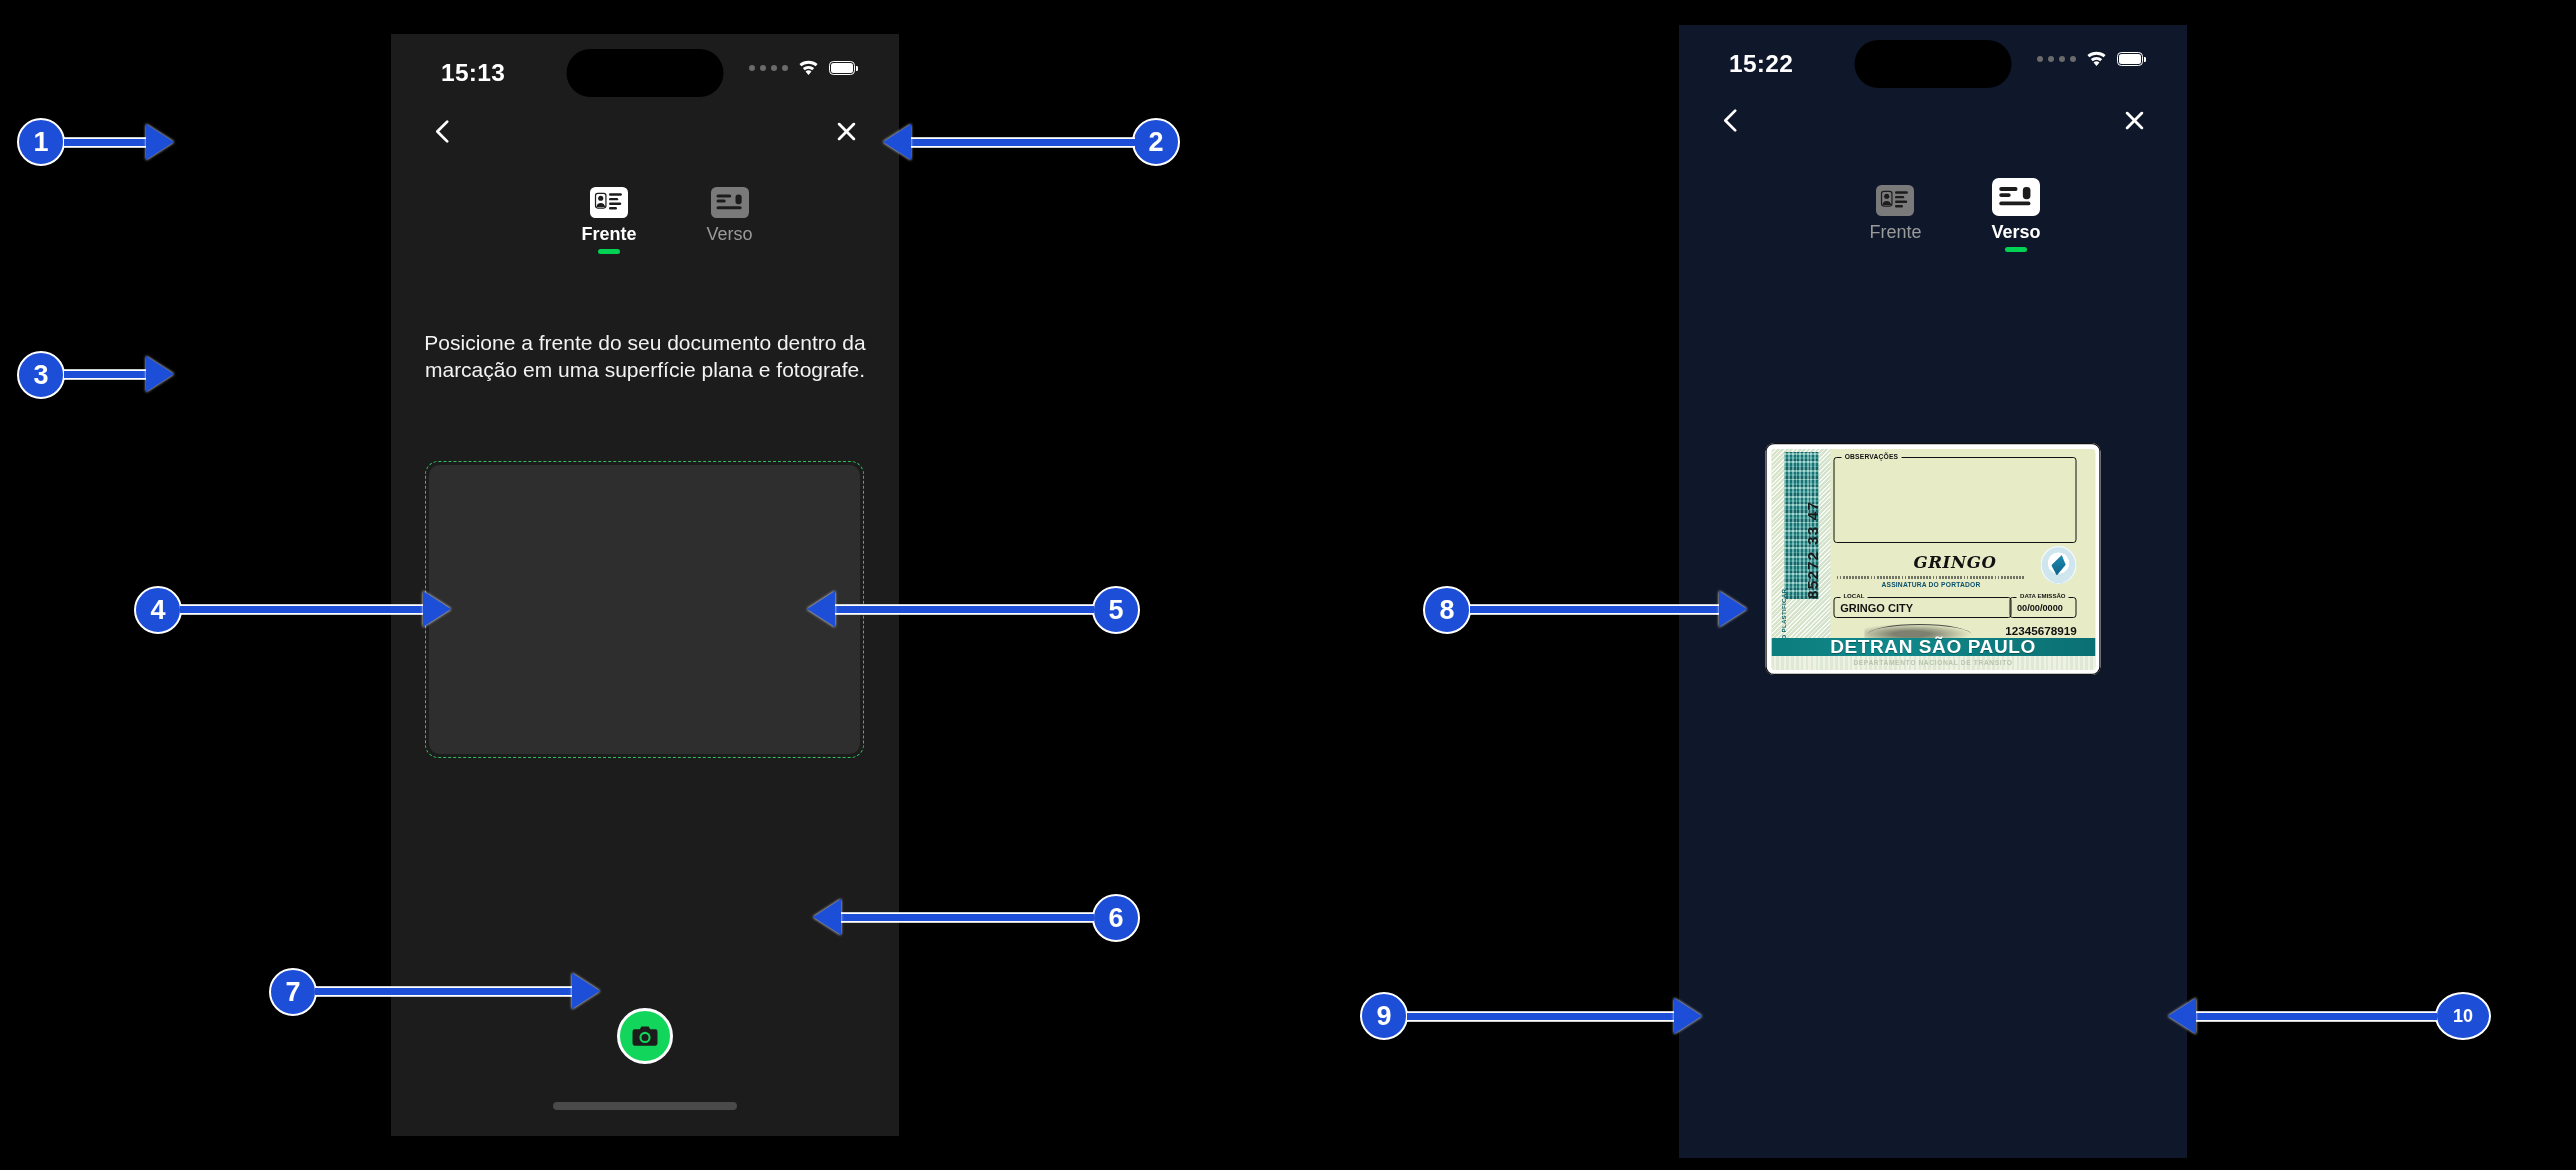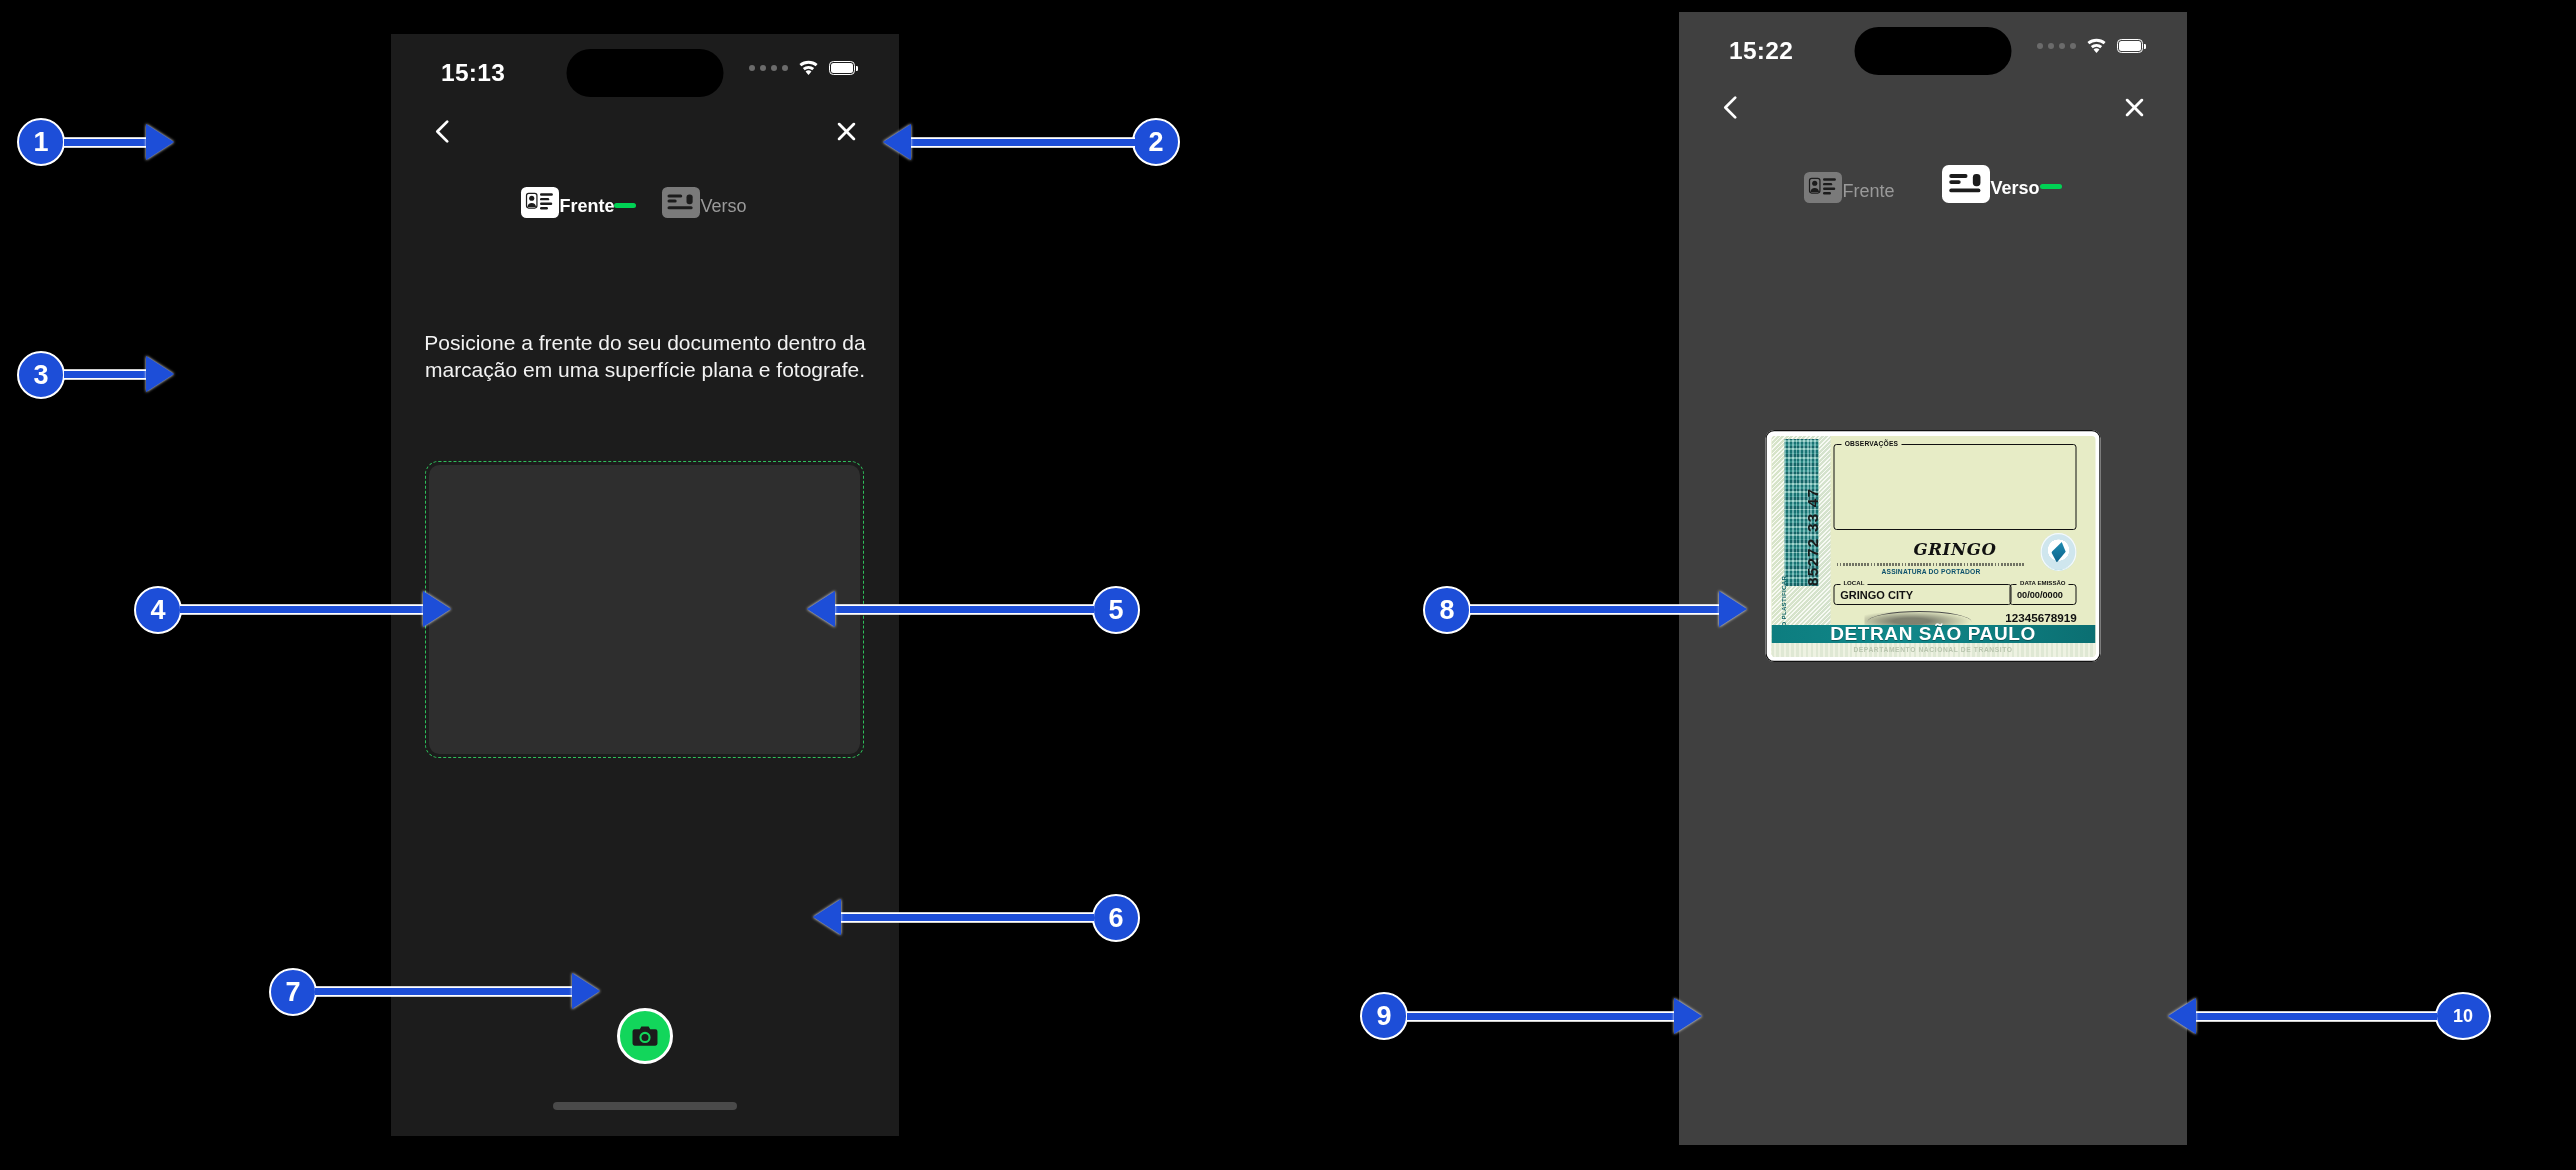--- a/index.html
+++ b/index.html
@@ -7,21 +7,21 @@
     width: 2576px; height: 1171px;
     background: #000000;
     font-family: "Liberation Sans", sans-serif;
     overflow: hidden;
   }
   .stage { position: relative; width: 2576px; height: 1171px; background:#000; }
 
   
   .phone { position: absolute; overflow: hidden; }
   #phone-left  { left: 391px; top: 34px;  width: 508px;  height: 1102px; background:#1c1c1c; }
-  #phone-right { left: 1679px; top: 12px; width: 508px;  height: 1133px; background:#404040; }
+  #phone-right { left: 1679px; top: 25px; width: 508px;  height: 1133px; background:#0f172a; }
 
   
   .statusbar { position:absolute; top:0; left:0; width:100%; height:72px; }
   .sb-time { position:absolute; left:50px; top:24.5px; color:#fff; font-size:24.5px; font-weight:600; letter-spacing:0.3px; }
   .notch { position:absolute; left:50%; transform:translateX(-50%); top:15.3px; width:157px; height:48px; background:#000; border-radius:26px; }
   .sb-right { position:absolute; right:44px; top:26px; display:flex; align-items:center; gap:9.8px; }
   .sig-dots { display:flex; gap:4.3px; align-items:center; }
   .sig-dots i { display:block; width:6.7px; height:6.7px; border-radius:50%; background:#6b6b6b; }
   .wifi { position:relative; width:21px; height:16px; }
   .wifi svg { display:block; }
@@ -29,21 +29,21 @@
   .battery::after { content:""; position:absolute; right:-4.3px; top:3.7px; width:2.5px; height:5.5px; background:#fff; border-radius:0 1.2px 1.2px 0; }
   .battery i { position:absolute; left:1.2px; top:1.2px; bottom:1.2px; right:1.2px; background:#fff; border-radius:2.5px; display:block; }
 
   
   .navbar { position:absolute; left:0; width:100%; height:55px; }
   .nav-back { position:absolute; left:34px; top:4.9px; width:37px; height:37px; cursor:pointer; }
   .nav-close { position:absolute; right:34px; top:4.9px; width:37px; height:37px; cursor:pointer; }
 
   
   .tabs { position:absolute; left:0; width:100%; display:flex; justify-content:center; gap:26px; }
-  .tab { display:flex; flex-direction:row; align-items:center; cursor:pointer; }
+  .tab { display:flex; flex-direction:column; align-items:center; cursor:pointer;margin-left:44px; }
   .tab .tab-icon { width:38px; height:31px; border-radius:5.5px; display:flex; align-items:center; justify-content:center; }
   .tab.active .tab-icon { background:#ffffff; }
   .tab.inactive .tab-icon { background:#7a7a7a; }
   .tab.active.big .tab-icon { width:48px; height:38px; border-radius:6.7px; }
   .tab-label { margin-top:7.4px; font-size:18px; line-height:1; }
   .tab.active .tab-label { color:#ffffff; font-weight:700; }
   .tab.inactive .tab-label { color:#9a9a9a; font-weight:400; }
   .tab-underline { margin-top:5.5px; width:22px; height:4.9px; border-radius:2.5px; background:#00d254; }
   .tab-underline.hidden { visibility:hidden; }
 

